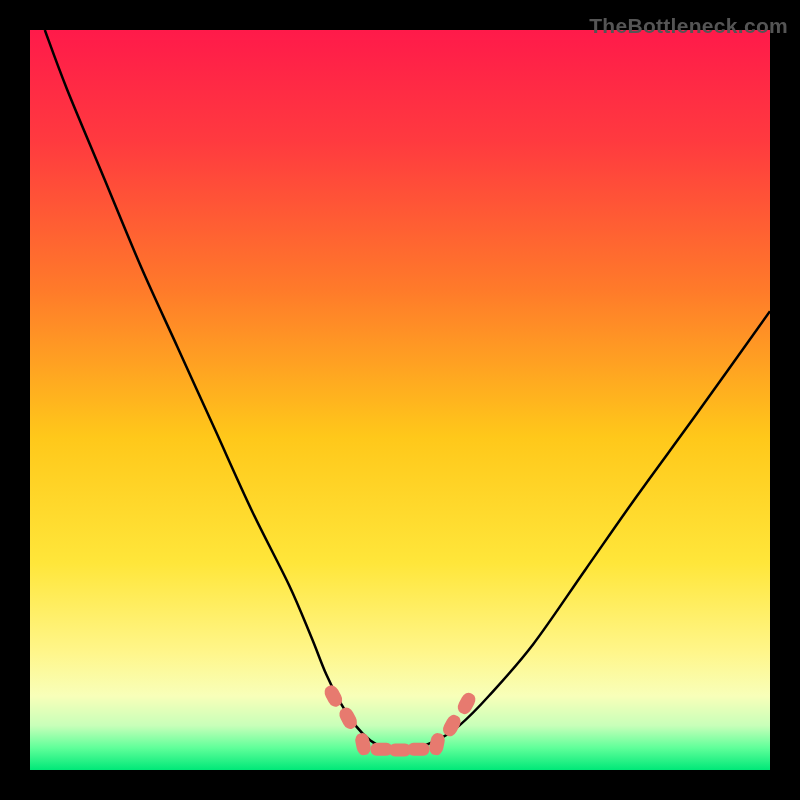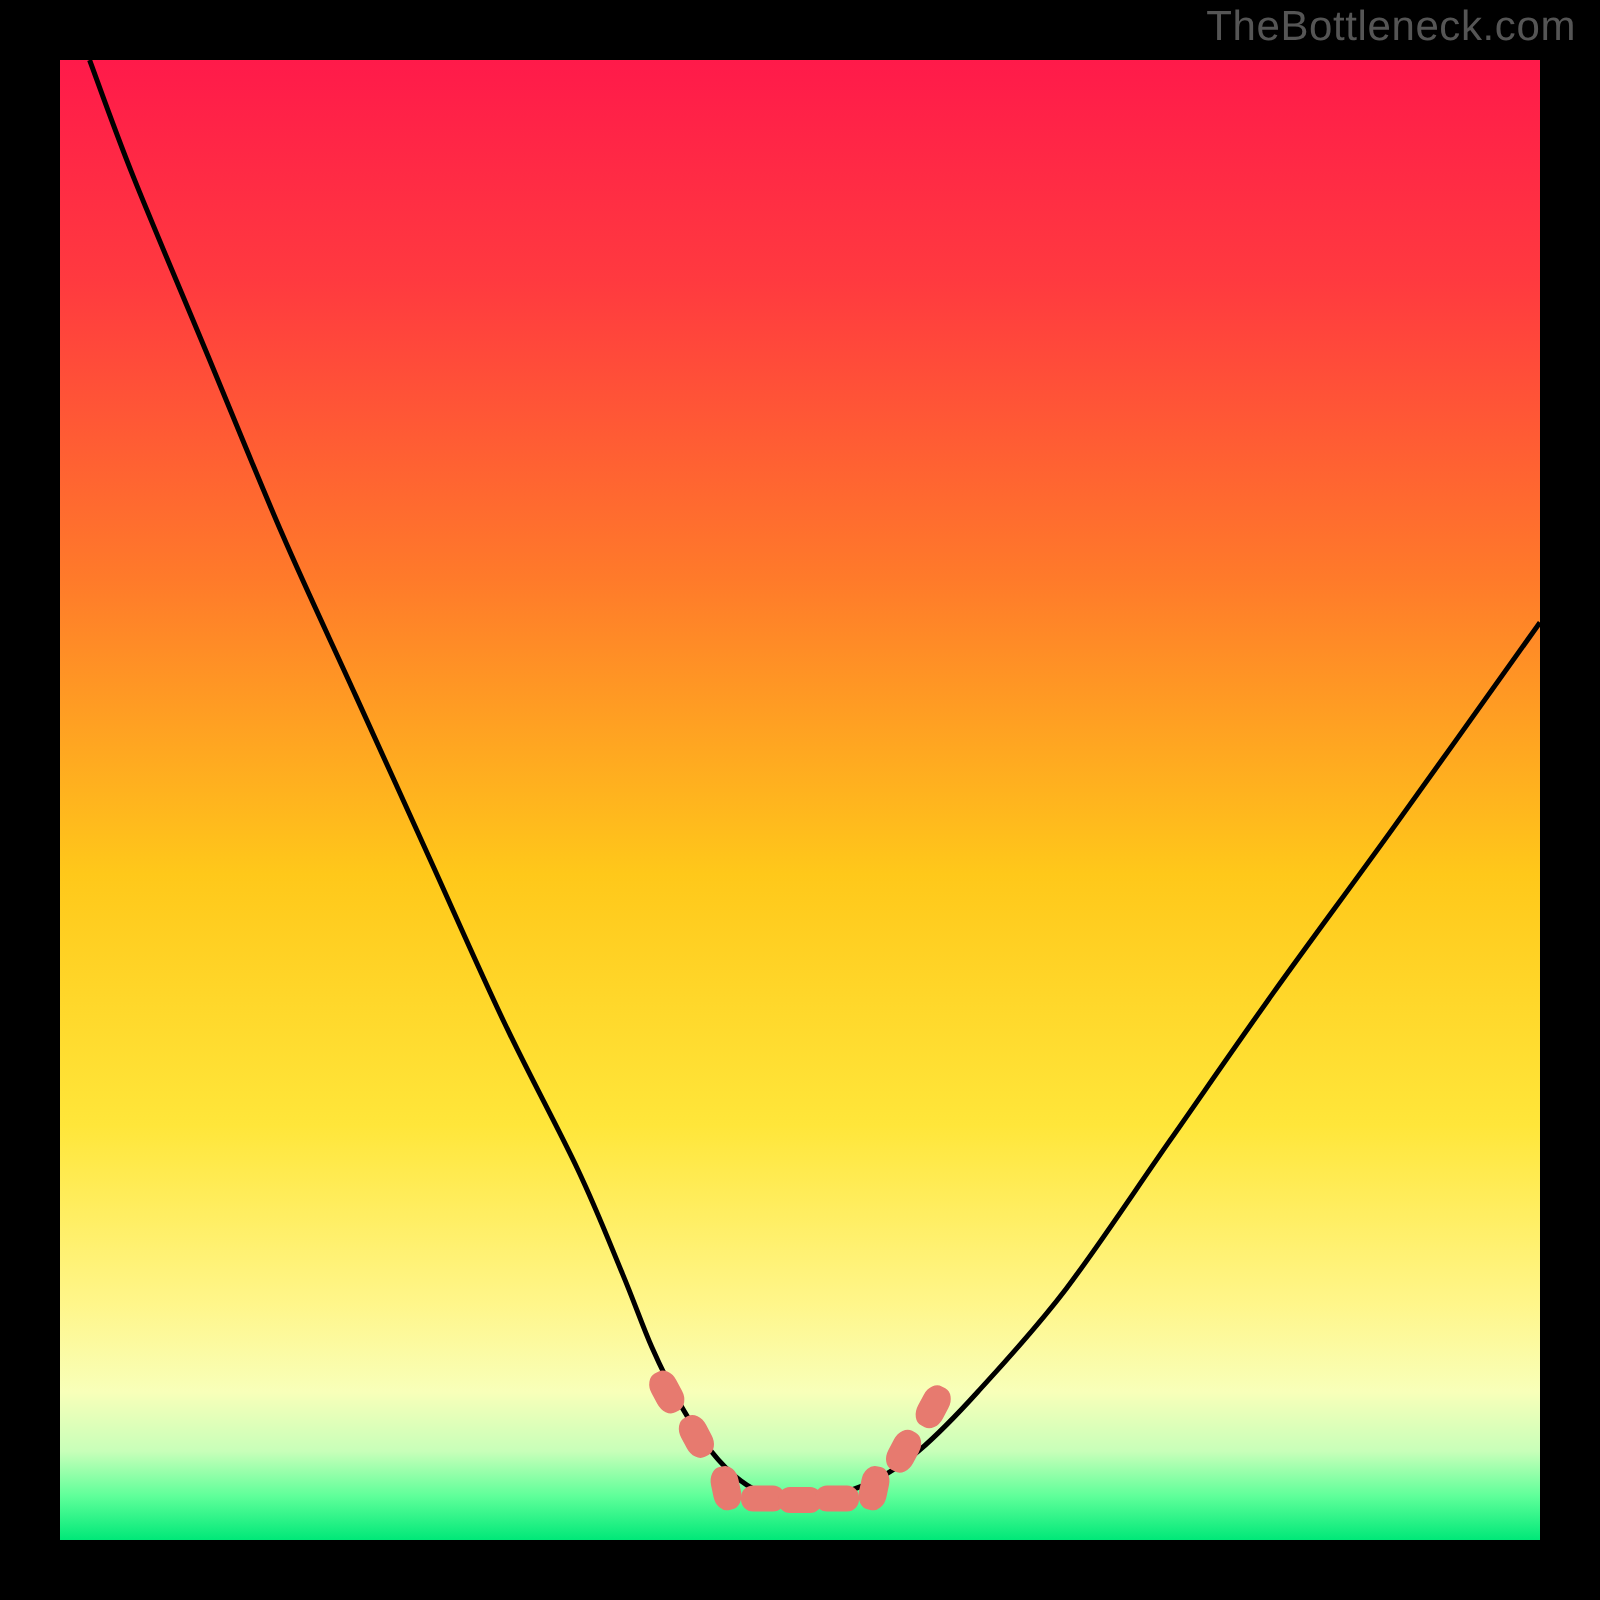--- a/index.html
+++ b/index.html
@@ -22,25 +22,25 @@
   }
   .gradient-bg {
     position: absolute;
     left: 0;
     top: 0;
     width: 740px;
     height: 740px;
   }
   .watermark {
     position: absolute;
-    top: 2px;
+    top: 14px;
     right: 12px;
     color: #555;
     font-size: 21px;
-    font-weight: 400;
+    font-weight: 700;
     letter-spacing: 0.3px;
   }
   svg.curve {
     position: absolute;
     left: 0;
     top: 0;
     width: 740px;
     height: 740px;
   }
 </style>

